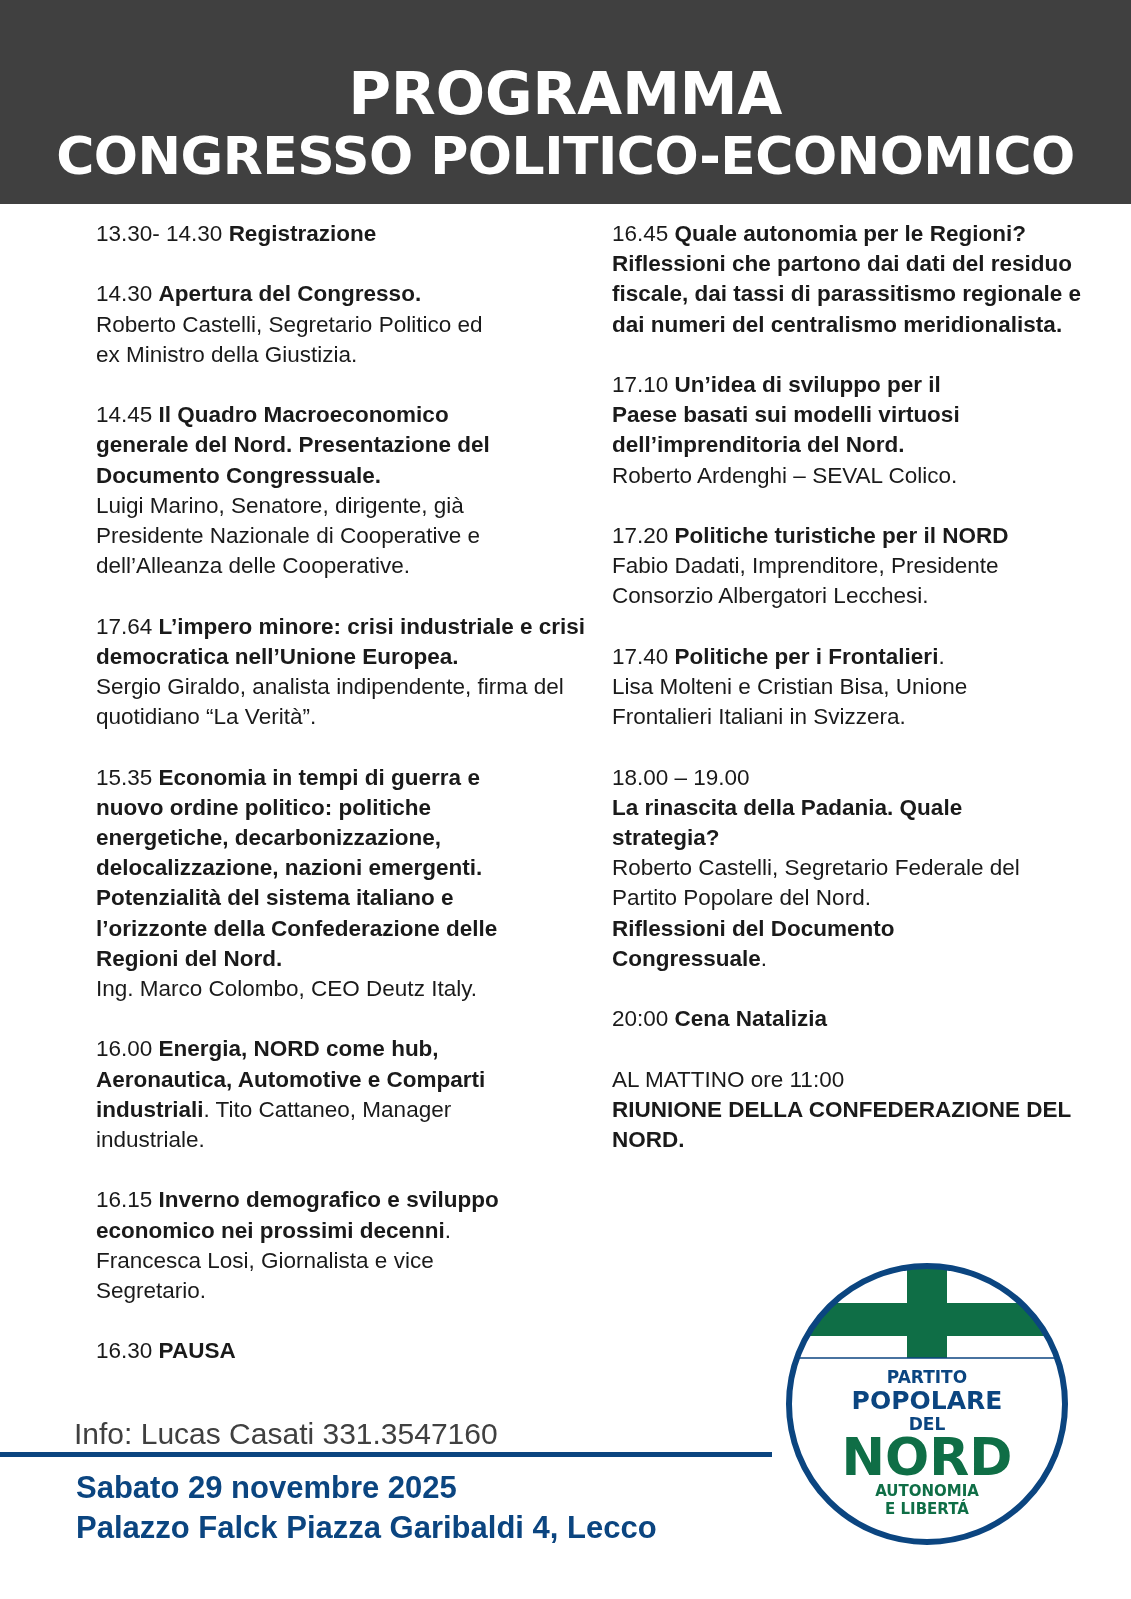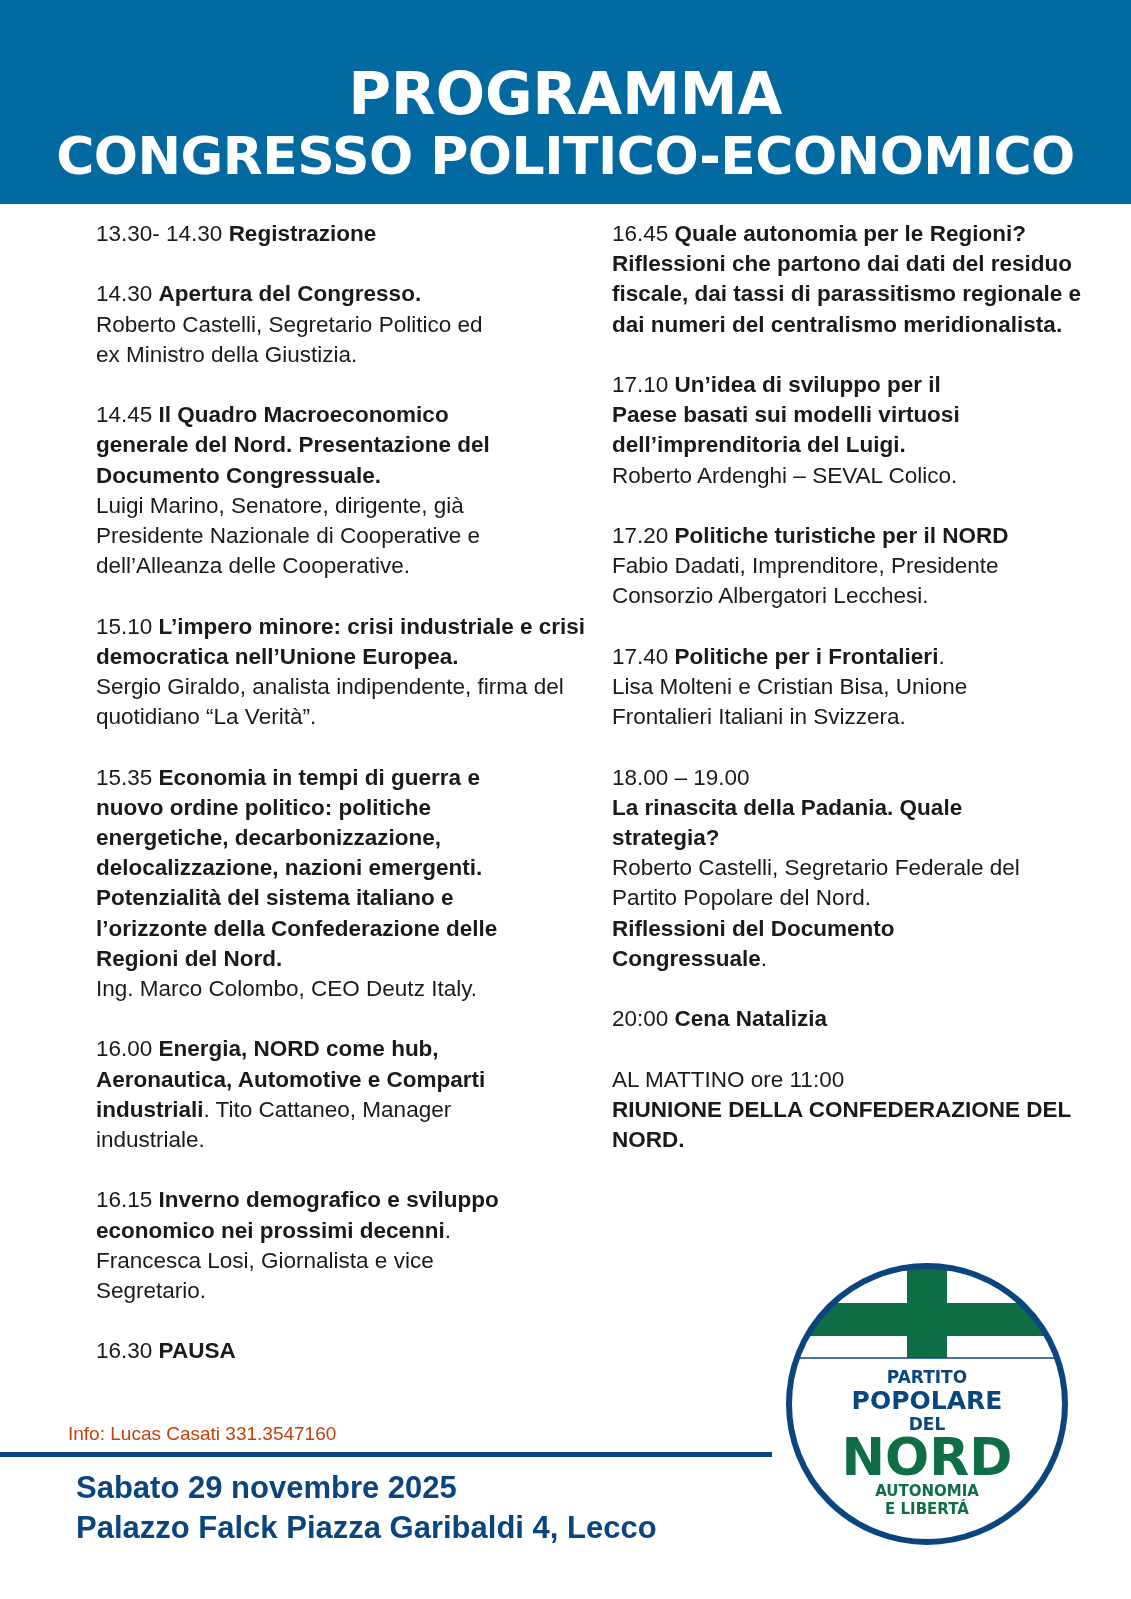--- a/index.html
+++ b/index.html
@@ -1,41 +1,41 @@
 <!DOCTYPE html>
 <html><head>
 <meta charset="utf-8">
 <style>
   html, body { margin: 0; padding: 0; }
   body {
     width: 1131px; height: 1599px; background: #ffffff; position: relative; overflow: hidden;
     font-family: "Liberation Sans", sans-serif; color: #1a1a1a;
   }
   .header {
-    position: absolute; left: 0; top: 0; width: 1131px; height: 204px; background: #0369a1;
+    position: absolute; left: 0; top: 0; width: 1131px; height: 204px; background: #404040;
     text-align: center; color: #ffffff;
   }
   .header .t1 {
     position: absolute; left: 0; right: 0; top: 62px; font-family: "DejaVu Sans", sans-serif;
     font-weight: bold; font-size: 58px; letter-spacing: 0px; line-height: 64px;
   }
   .header .t2 {
     position: absolute; left: 0; right: 0; top: 128px; font-family: "DejaVu Sans", sans-serif;
     font-weight: bold; font-size: 52px; letter-spacing: -0.5px; line-height: 56px;
   }
   .col {
     position: absolute; top: 219px; font-size: 22.5px; line-height: 30.2px; color: #1a1a1a; margin-left: 28px;
   }
   .col.left { left: 68px; width: 500px; }
   .col.right { left: 584px; width: 500px; }
   .item { margin: 0 0 30.2px 0; }
   .item b { font-weight: bold; }
   .item .sp { display: block; }
   .info {
-    position: absolute; left: 68px; top: 1419px; font-size: 19px; line-height: 30px; color: #c2410c;
+    position: absolute; left: 74px; top: 1419px; font-size: 30px; line-height: 30px; color: #404040;
   }
   .rule { position: absolute; left: 0; top: 1452px; width: 772px; height: 5px; background: #0b4580; }
   .date {
     position: absolute; left: 76px; top: 1468px; font-size: 31px; line-height: 40px; font-weight: bold;
     color: #0b4580;
   }
   .logo { position: absolute; left: 782px; top: 1258px; width: 290px; height: 292px; }
 </style>
 </head>
 <body>
@@ -54,21 +54,21 @@
     <span>14.30</span>
     <b>Apertura del Congresso.</b>
     <span class="sp" style="width:400px">Roberto Castelli, Segretario Politico ed ex Ministro della Giustizia.</span>
   </div>
   <div class="item" style="width:395px">
     <span>14.45</span>
     <b>Il Quadro Macroeconomico generale del Nord. Presentazione del Documento Congressuale.</b>
     <span class="sp" style="width:410px">Luigi Marino, Senatore, dirigente, già Presidente Nazionale di Cooperative e dell’Alleanza delle Cooperative.</span>
   </div>
   <div class="item">
-    <span>15.10</span>
+    <span>17.64</span>
     <b>L’impero minore: crisi industriale e crisi democratica nell’Unione Europea.</b>
     <span class="sp">Sergio Giraldo, analista indipendente, firma del quotidiano “La Verità”.</span>
   </div>
   <div class="item" style="width:450px">
     <span>15.35</span>
     <b>Economia in tempi di guerra e nuovo ordine politico: politiche energetiche, decarbonizzazione, delocalizzazione, nazioni emergenti. Potenzialità del sistema italiano e l’orizzonte della Confederazione delle Regioni del Nord.</b>
     <span class="sp">Ing. Marco Colombo, CEO Deutz Italy.</span>
   </div>
   <div class="item" style="width:440px">
     <span>16.00</span>
@@ -85,21 +85,21 @@
   </div>
 </div>
 
 <div class="col right">
   <div class="item" style="width:470px">
     <span>16.45</span>
     <b>Quale autonomia per le Regioni? Riflessioni che partono dai dati del residuo fiscale, dai tassi di parassitismo regionale e dai numeri del centralismo meridionalista.</b>
   </div>
   <div class="item" style="width:380px">
     <span>17.10</span>
-    <b>Un’idea di sviluppo per il Paese basati sui modelli virtuosi dell’imprenditoria del Luigi.</b>
+    <b>Un’idea di sviluppo per il Paese basati sui modelli virtuosi dell’imprenditoria del Nord.</b>
     <span class="sp" style="width:420px">Roberto Ardenghi – SEVAL Colico.</span>
   </div>
   <div class="item">
     <span>17.20</span>
     <b>Politiche turistiche per il NORD</b>
     <span class="sp" style="width:430px">Fabio Dadati, Imprenditore, Presidente Consorzio Albergatori Lecchesi.</span>
   </div>
   <div class="item">
     <span>17.40</span>
     <b>Politiche per i Frontalieri</b><span>.</span>

